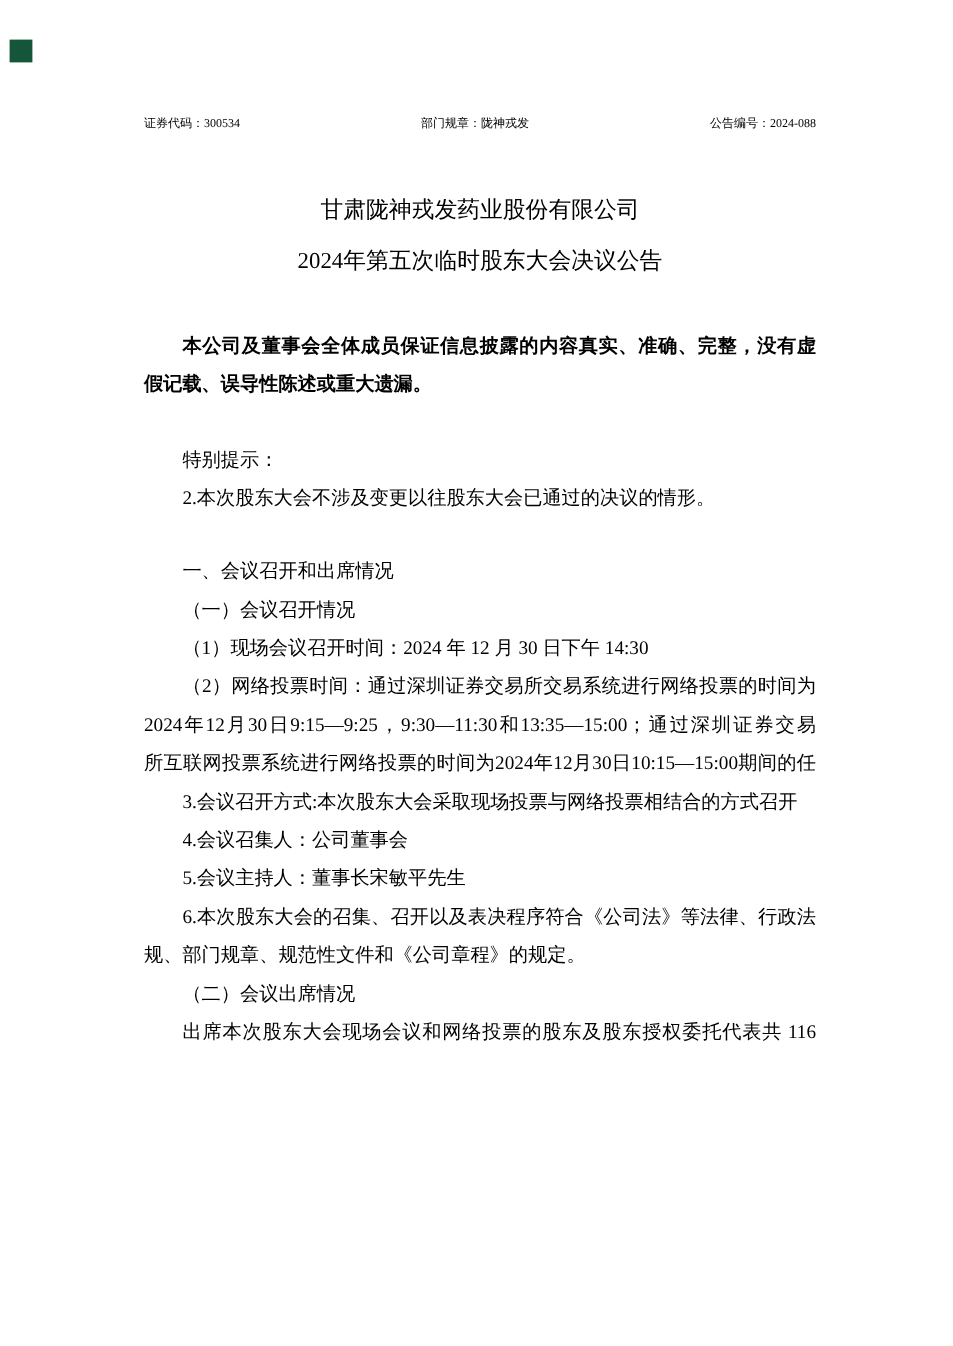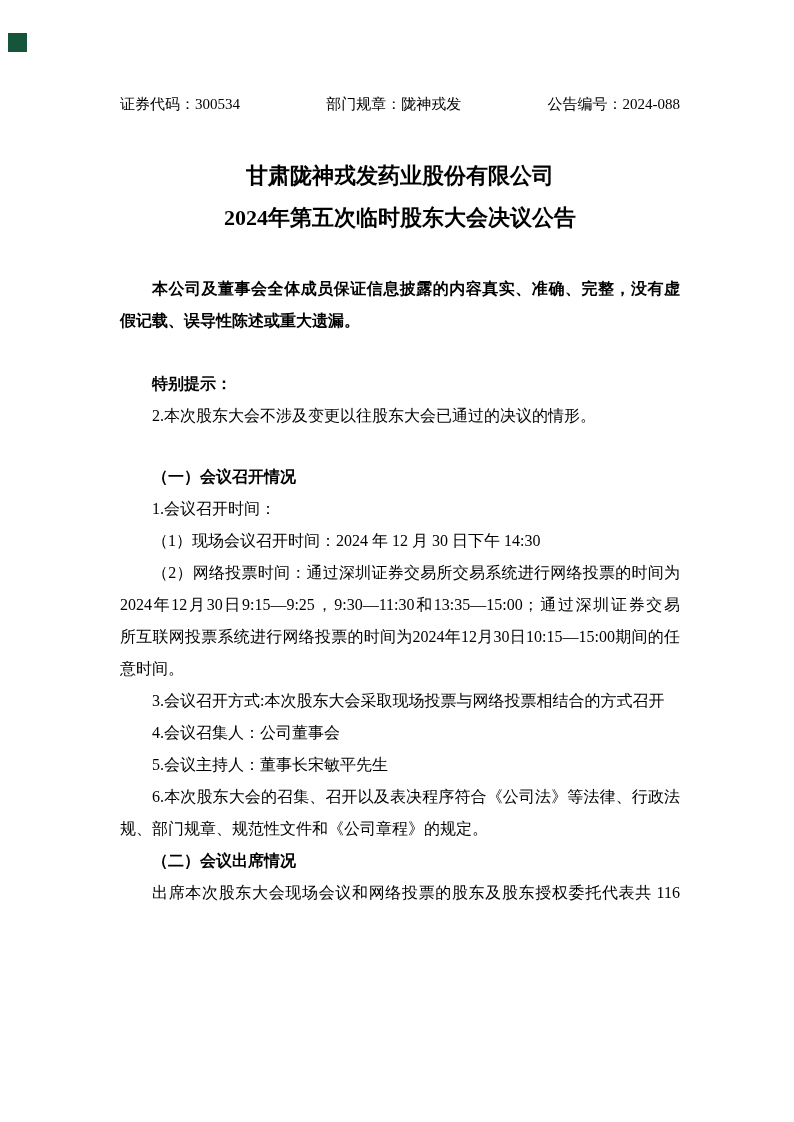--- a/index.html
+++ b/index.html
@@ -15,45 +15,45 @@
     overflow:hidden;
   }
   .corner-marker {
     position:absolute;
     left:8px; top:33px;
     width:19px; height:19px;
   }
   .doc-header {
     display:flex;
     justify-content:space-between;
-    font-size:15px;
+    font-size:10px;
     line-height:16px;
     white-space:nowrap;
   }
   .title {
     margin:0;
-    font-size:22px;
+    font-size:19px;
     line-height:42px;
-    font-weight:bold;
+    font-weight:normal;
     text-align:center;
     white-space:nowrap;
   }
   .title.first { margin-top:43px; }
   .statement { margin-top:34px; font-weight:bold; }
   .notice    { margin-top:31px; }
   .main      { margin-top:29px; }
   .line {
     margin:0;
     font-size:16px;
     line-height:32px;
   }
   .indent { text-indent:2em; }
   .nowrap { white-space:nowrap; }
   .fill   { text-align:justify; text-align-last:justify; }
-  .bold   { font-weight:bold; }
+  .bold   { font-weight:normal; }
 </style>
 </head>
 <body>
 
 <div class="page">
 
   <div class="corner-marker" style="background: rgb(21, 86, 59);"></div>
 
   <div class="doc-header">
     <span>证券代码：300534</span>
@@ -68,28 +68,27 @@
     <p class="line indent fill">本公司及董事会全体成员保证信息披露的内容真实、准确、完整，没有虚</p>
     <p class="line nowrap">假记载、误导性陈述或重大遗漏。</p>
   </div>
 
   <div class="notice">
     <p class="line indent nowrap bold">特别提示：</p>
     <p class="line indent nowrap">2.本次股东大会不涉及变更以往股东大会已通过的决议的情形。</p>
   </div>
 
   <div class="main">
+    <p class="line indent nowrap bold">一、会议召开和出席情况</p>
 
     <p class="line indent nowrap bold">（一）会议召开情况</p>
-    <p class="line indent nowrap">1.会议召开时间：</p>
     <p class="line indent nowrap">（1）现场会议召开时间：2024 年 12 月 30 日下午 14:30</p>
     <p class="line indent fill">（2）网络投票时间：通过深圳证券交易所交易系统进行网络投票的时间为</p>
     <p class="line fill">2024年12月30日9:15—9:25，9:30—11:30和13:35—15:00；通过深圳证券交易</p>
     <p class="line fill">所互联网投票系统进行网络投票的时间为2024年12月30日10:15—15:00期间的任</p>
-    <p class="line nowrap">意时间。</p>
     <p class="line indent nowrap">3.会议召开方式:本次股东大会采取现场投票与网络投票相结合的方式召开</p>
     <p class="line indent nowrap">4.会议召集人：公司董事会</p>
     <p class="line indent nowrap">5.会议主持人：董事长宋敏平先生</p>
     <p class="line indent fill">6.本次股东大会的召集、召开以及表决程序符合《公司法》等法律、行政法</p>
     <p class="line nowrap">规、部门规章、规范性文件和《公司章程》的规定。</p>
 
     <p class="line indent nowrap bold">（二）会议出席情况</p>
     <p class="line indent fill">出席本次股东大会现场会议和网络投票的股东及股东授权委托代表共 116</p>
   </div>
 

